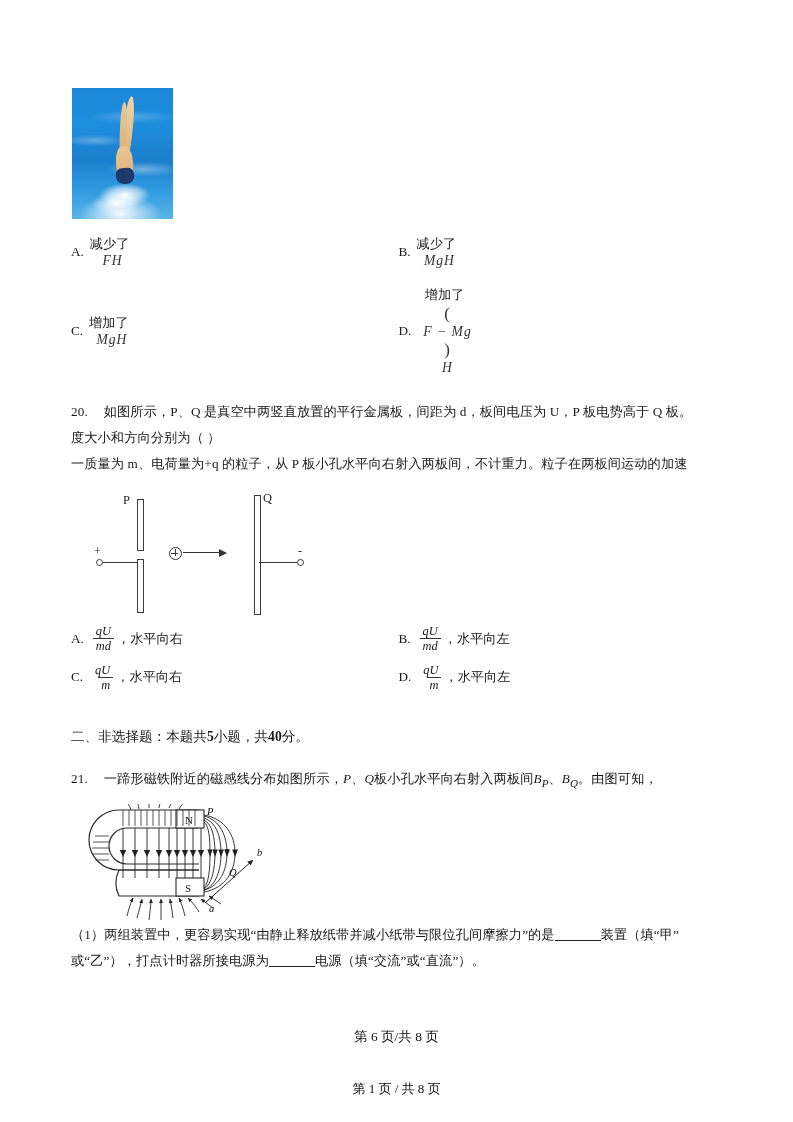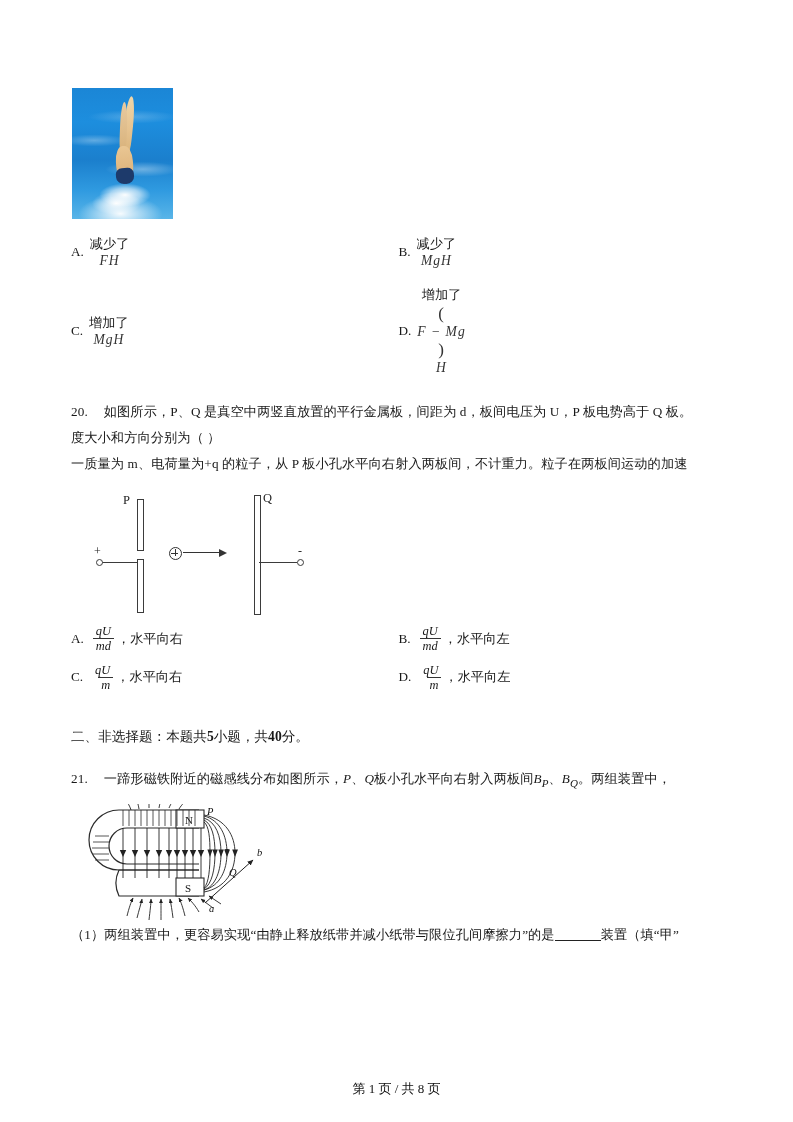--- a/index.html
+++ b/index.html
@@ -140,21 +140,21 @@
     font-family: "Liberation Serif", serif;
     margin-right: 6px;
   }
   .opt .body { display: flex; align-items: center; flex-direction: column; }
   .math {
     font-style: italic;
     font-family: "Liberation Serif", serif;
     font-size: 13.6px;
     color: #333;
     letter-spacing: 1px;
-    margin-left: 0;
+    margin-left: 6px;
   }
   .frac {
     display: inline-flex;
     flex-direction: column;
     align-items: flex-end;
     vertical-align: middle;
     font-style: italic;
     font-family: "Liberation Serif", serif;
     font-size: 12.4px;
     line-height: 1.15;
@@ -375,21 +375,21 @@
         </span>
         <span>，水平向左</span>
       </div>
     </div>
 
     <div class="sec-head" style="margin-top:32px;">
       <span>二、非选择题：本题共</span><b>5</b><span>小题，共</span><b>40</b><span>分。</span>
     </div>
 
     <div class="qtext" style="margin-top:16px;">
-      <span class="num">21.</span><span>一蹄形磁铁附近的磁感线分布如图所示，</span><span class="it">P</span><span>、</span><span class="it">Q</span><span>板小孔水平向右射入两板间</span><span class="it">B</span><sub class="it">P</sub><span>、</span><span class="it">B</span><sub class="it">Q</sub><span>。两组装置中，</span>
+      <span class="num">21.</span><span>一蹄形磁铁附近的磁感线分布如图所示，</span><span class="it">P</span><span>、</span><span class="it">Q</span><span>板小孔水平向右射入两板间</span><span class="it">B</span><sub class="it">P</sub><span>、</span><span class="it">B</span><sub class="it">Q</sub><span>。由图可知，</span>
     </div>
 
     <div class="fig-magnet">
       <svg width="230" height="118" viewBox="0 0 230 118">
         <defs>
           <marker id="ah" markerWidth="7" markerHeight="7" refX="5.5" refY="2.6" orient="auto">
             <path d="M0,0 L6,2.6 L0,5.2 z" fill="#222"></path>
           </marker>
           <marker id="ahs" markerWidth="6" markerHeight="6" refX="4.6" refY="2.2" orient="auto">
             <path d="M0,0 L5,2.2 L0,4.4 z" fill="#222"></path>
@@ -498,17 +498,21 @@
         <text x="126" y="11" font-family="Liberation Serif, serif" font-style="italic" font-size="10.5" fill="#111">P</text>
         <text x="148" y="72" font-family="Liberation Serif, serif" font-style="italic" font-size="10.5" fill="#111">Q</text>
         <text x="128" y="108" font-family="Liberation Serif, serif" font-style="italic" font-size="10.5" fill="#111">a</text>
         <text x="176" y="52" font-family="Liberation Serif, serif" font-style="italic" font-size="10.5" fill="#111">b</text>
       </svg>
     </div>
 
     <div class="qtext">
       <span>（1）两组装置中，更容易实现“由静止释放纸带并减小纸带与限位孔间摩擦力”的是</span><span class="blank short"></span><span>装置（填“甲”</span>
     </div>
+    <div class="qtext">
+      <span>或“乙”），打点计时器所接电源为</span><span class="blank short"></span><span>电源（填“交流”或“直流”）。</span>
+    </div>
 
   </div>
 
+  <div class="footer1">第 6 页/共 8 页</div>
   <div class="footer2">第 1 页 / 共 8 页</div>
 </div>
 
 </body></html>

